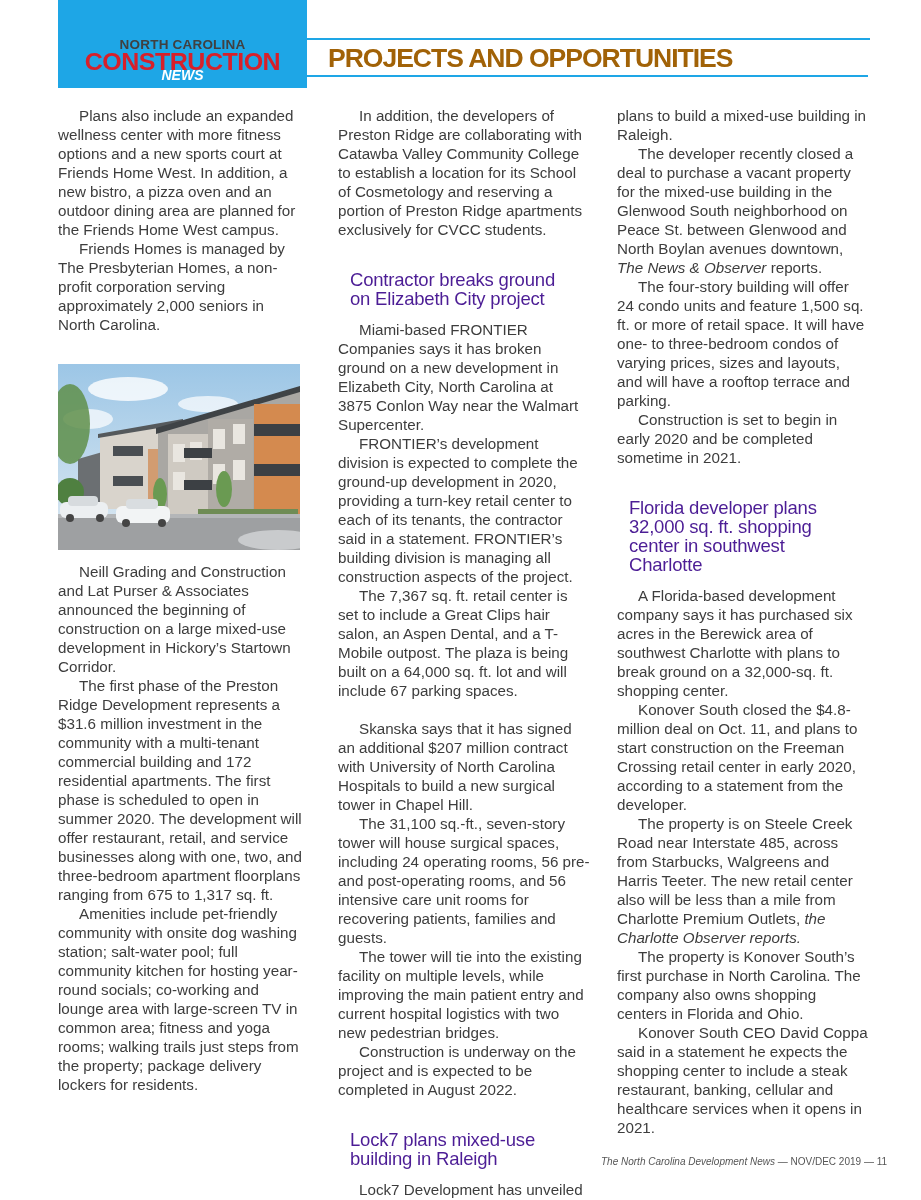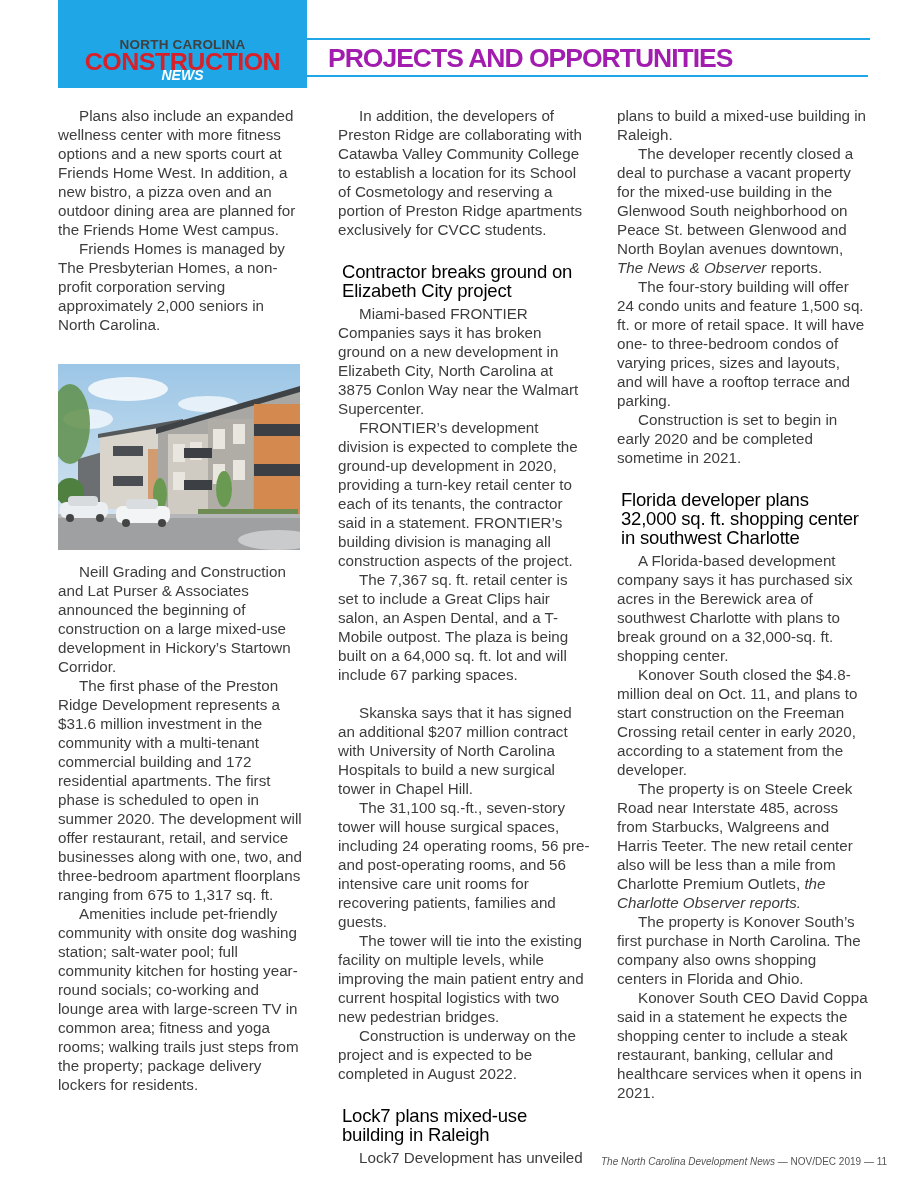--- a/index.html
+++ b/index.html
@@ -12,31 +12,31 @@
   .logo-nc { position: absolute; left: 0; right: 0; top: 38px; text-align: center;
              color: #404040; font-weight: bold; font-size: 13.5px; letter-spacing: 0.2px; line-height: 14px; }
   .logo-con { position: absolute; left: 0; right: 0; top: 49px; text-align: center;
               color: #d7202a; font-weight: 900; font-size: 25px; line-height: 24px;
               letter-spacing: -0.5px; font-family: "Liberation Sans", sans-serif; transform: scaleY(0.95); }
   .logo-news { position: absolute; left: 0; right: 0; top: 69px; text-align: center;
                color: #ffffff; font-weight: bold; font-size: 14px; line-height: 12px; font-style: italic; }
 
   .title-rule-top { position: absolute; left: 307px; top: 38px; width: 563px; height: 2px; background: #1ea6e6; }
   .title-rule-bot { position: absolute; left: 307px; top: 75px; width: 561px; height: 2px; background: #1ea6e6; }
-  .section-title { position: absolute; left: 328px; top: 42px; color: #a21caf;
+  .section-title { position: absolute; left: 328px; top: 42px; color: #a16207;
                    font-weight: bold; font-size: 26.5px; line-height: 32px; letter-spacing: -1px; white-space: nowrap; }
 
   
   .col { position: absolute; top: 106px; font-size: 15.2px; line-height: 19px; color: #3d3d3d; }
   .col1 { left: 58px; width: 245px; }
   .col2 { left: 338px; width: 252px; }
   .col3 { left: 617px; width: 252px; }
   .col p { margin: 0; text-indent: 21px; }
   .col p.noindent { text-indent: 0; }
-  .col h2 { margin: 4px; font-weight: normal; color: #000000; font-size: 18.5px; line-height: 19px;
+  .col h2 { margin: 12px; font-weight: normal; color: #4c1d95; font-size: 18.5px; line-height: 19px;
             letter-spacing: -0.2px; }
   .gap { height: 19px; }
   em { }
 
   .photo { width: 242px; height: 186px; margin: 11px 0 12px 0; position: relative; overflow: hidden; }
   .photo svg { display: block; }
 
   .footer { position: absolute; left: 601px; top: 1156px; font-size: 10px; color: #555; white-space: nowrap; }
   .footer .pub { font-style: italic; }
 </style>

